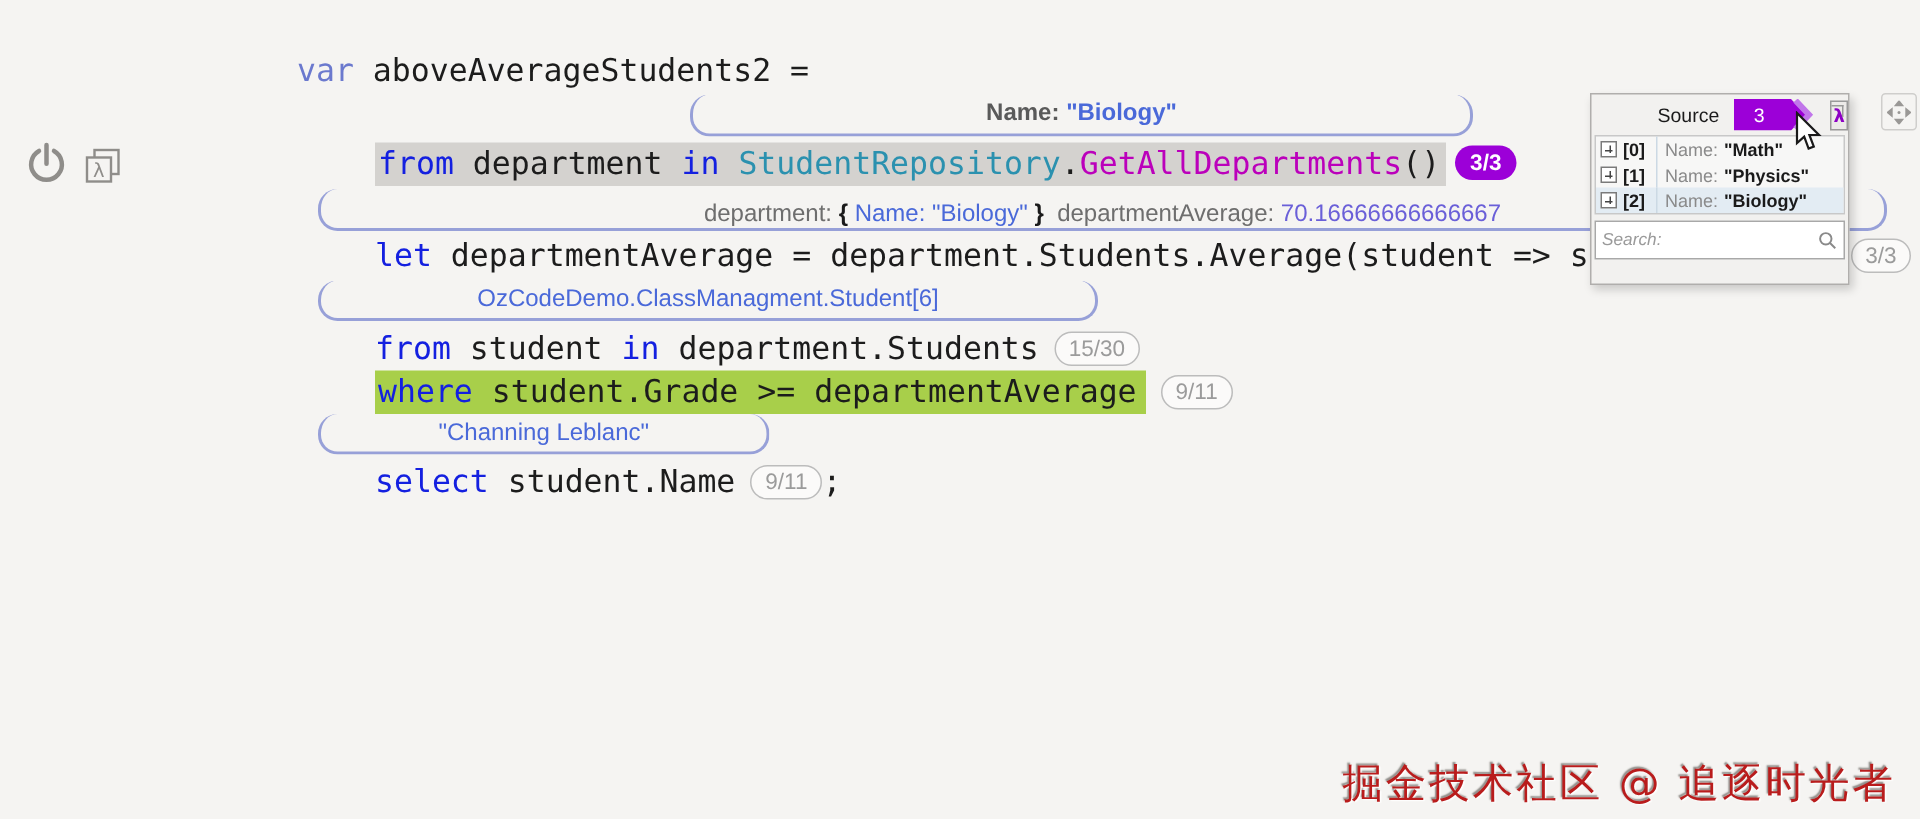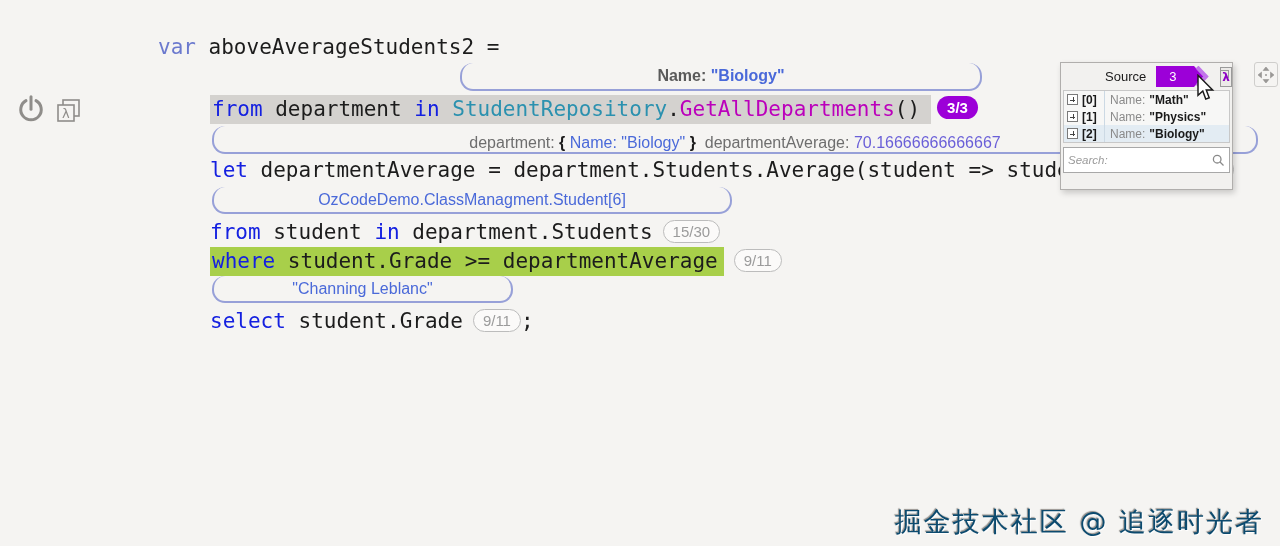--- a/index.html
+++ b/index.html
@@ -3,27 +3,27 @@
 <meta charset="utf-8">
 <style>
   * { margin:0; padding:0; box-sizing:border-box; }
   html,body { width:1280px; height:546px; }
   body { background:#f5f4f2; font-family:"Liberation Sans", sans-serif; overflow:hidden; position:relative; }
 
   
   .codeline {
     position:absolute; white-space:pre;
     font:21px/26px "DejaVu Sans Mono", monospace;
-    color:#1c1c1c; letter-spacing:0;
+    color:#1c1c1c; letter-spacing:0;margin-left:40px;
   }
   .kw      { color:#1420e0; }
   .kw-var  { color:#6b79ce; }
   .type    { color:#2b91af; }
   .method  { color:#bb00bb; }
-  .hl-gray  { background:#d4d2cf; padding:2px 11px 3px 2px; }
+  .hl-gray  { background:#d4d2cf; padding:2px 4px 3px 2px; }
   .hl-green { background:#a8cf4a; padding:2px 6px 3px 2px; }
 
   .badge-purple {
     display:inline-block; background:#9c00d8; color:#fff; border-radius:12px;
     padding:0 10px; font:bold 15px/23px "Liberation Sans", sans-serif;
     height:23px; vertical-align:3px; margin-left:6px;
   }
   .pill {
     display:inline-block; border:1px solid #bcbcbc; color:#9b9b9b; border-radius:12px;
     padding:0 9px; font:15px/21px "Liberation Sans", sans-serif; height:23px;
@@ -94,21 +94,21 @@
     border:1px solid #cfcecc; border-radius:3px; background:#f5f4f2;
     display:flex; align-items:center; justify-content:center; z-index:11;
   }
 
   .cursor { position:absolute; left:1196px; top:74px; z-index:30; }
 
   
   .watermark {
     position:absolute; right:16px; bottom:6px;
     font:27px "DejaVu Sans", sans-serif; letter-spacing:2px;
-    color:#0c4a6e; text-shadow:1px 1px 1px #ffffff, -1px -1px 1px #8f8c88;
+    color:#b91c1c; text-shadow:1px 1px 1px #ffffff, -1px -1px 1px #8f8c88;
     z-index:2;
   }
 </style>
 </head>
 <body>
 
 <div class="codeline" style="left:158px; top:34px;"><span class="kw-var">var</span><span> aboveAverageStudents2 =</span></div>
 
 <div class="margin-icon" style="left:16px; top:94px;">
   <svg width="30" height="34" viewBox="0 0 24 27">
@@ -141,21 +141,21 @@
 </div>
 
 <div class="codeline" style="left:210px; top:219px;"><span class="kw">from</span><span> student </span><span class="kw">in</span><span> department.Students</span><span class="pill">15/30</span></div>
 
 <div class="codeline" style="left:210px; top:248px;"><span class="hl-green"><span class="kw">where</span><span> student.Grade &gt;= departmentAverage</span></span><span class="pill">9/11</span></div>
 
 <div class="bubble" style="left:212px; top:276px; width:301px; height:27px;">
   <span class="bub-value">"Channing Leblanc"</span>
 </div>
 
-<div class="codeline" style="left:210px; top:308px;"><span class="kw">select</span><span> student.Grade</span><span class="pill">9/11</span><span>;</span></div>
+<div class="codeline" style="left:210px; top:308px;"><span class="kw">select</span><span> student.Name</span><span class="pill">9/11</span><span>;</span></div>
 
 <div class="popup">
   <div class="popup-header">
     <span class="popup-title">Source</span>
     <span class="chev-badge">
       <svg width="60" height="21" viewBox="0 0 60 21">
         <polygon points="0,0 38,0 48,10.5 38,21 0,21" fill="#9c00d8"></polygon>
         <polyline points="41,1 50,10.5 41,20" fill="none" stroke="#c176ea" stroke-width="4"></polyline>
       </svg>
       <span class="cnt">3</span>

